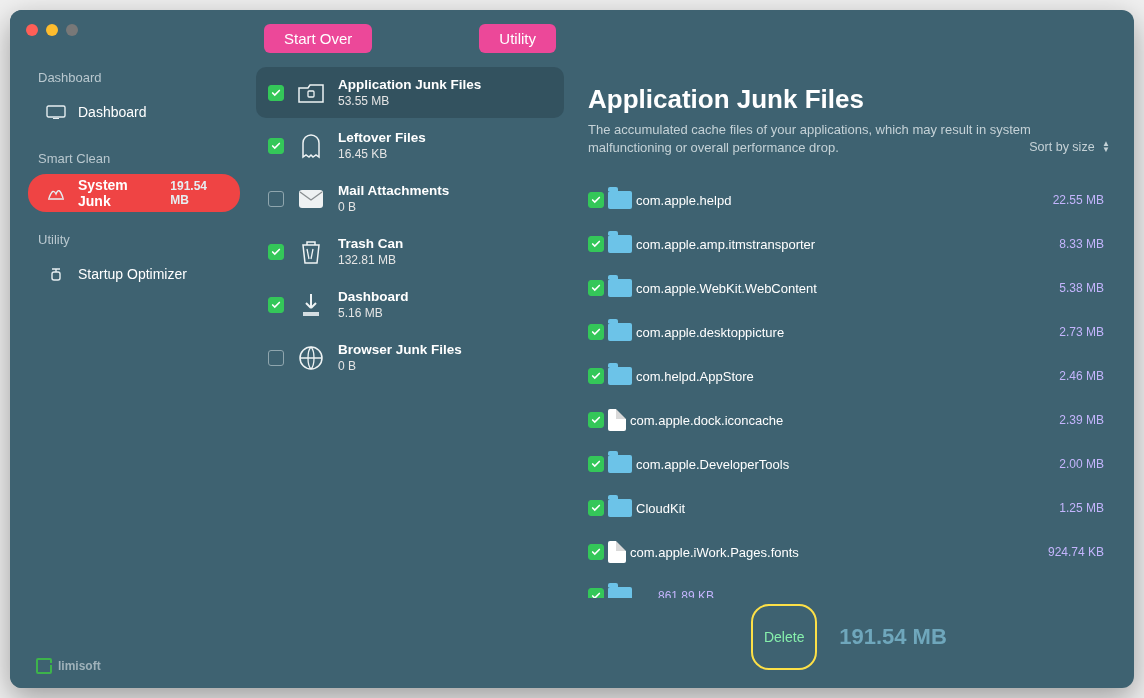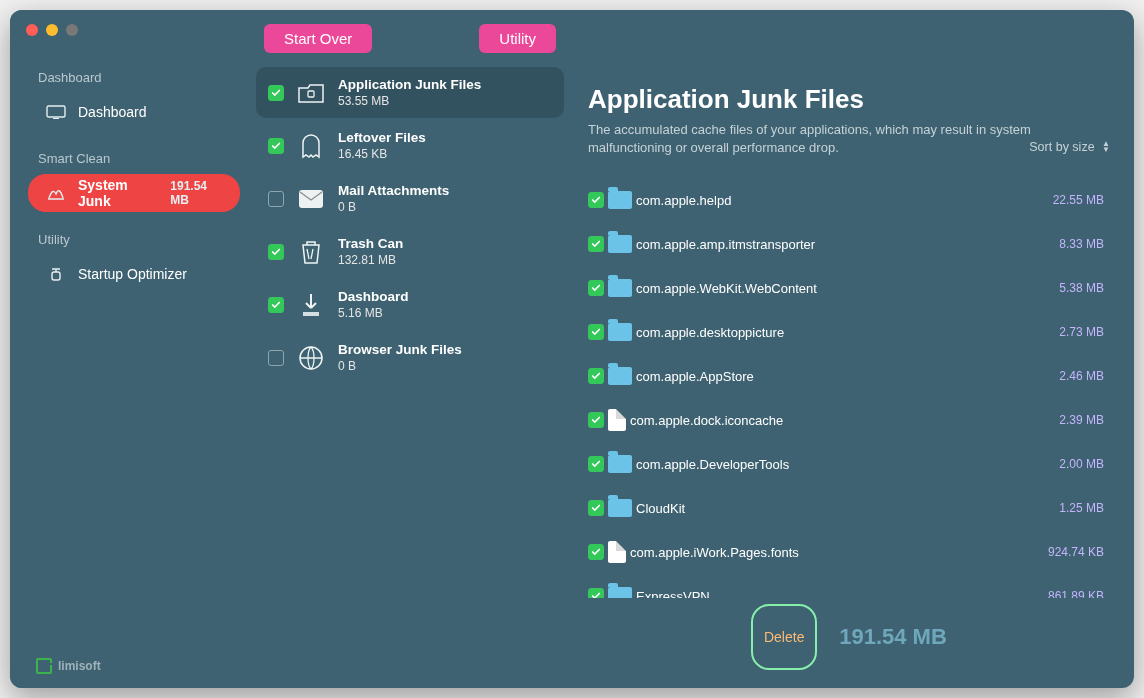--- a/index.html
+++ b/index.html
@@ -59,22 +59,22 @@
   .sort { position:absolute; right:24px; top:130px; color:#c5d2d7; font-size:12.5px; cursor:pointer; }
   .sort-arrows { display:inline-block; margin-left:4px; line-height:6px; font-size:8px; transform:translateY(1px); }
 
   .file-list { margin-top:22px; overflow:auto; flex:1; padding-right:6px; }
   .file-row { display:flex; align-items:center; gap:4px; height:44px; color:#fff; font-size:13px; }
   .file-name { flex:1; white-space:nowrap; overflow:hidden; text-overflow:ellipsis; }
   .file-size { color:#c4b5fd; font-size:12px; width:78px; text-align:right; }
 
   .footer { display:flex; align-items:center; justify-content:center; gap:22px; padding:6px 0 10px; }
   .delete-btn {
-    width:66px; height:66px; border:2px solid #86efac; border-radius:18px;
-    background:transparent; color:#fdba74; font-size:14px; cursor:pointer;
+    width:66px; height:66px; border:2px solid #fde047; border-radius:18px;
+    background:transparent; color:#86efac; font-size:14px; cursor:pointer;
   }
   .total { color:#6fa7bc; font-size:22px; font-weight:600; }
 
   
   .chk {
     width:16px; height:16px; border-radius:3px; border:1px solid #8fa6ae; display:flex;
     align-items:center; justify-content:center; cursor:pointer; flex:0 0 16px;
   }
   .chk.checked { background:#34c759; border-color:#34c759; color:#fff; }
   .chk svg { width:10px; height:10px; }
@@ -301,21 +301,21 @@
           <span class="file-name">com.apple.desktoppicture</span>
           <span class="file-size">2.73 MB</span>
         </div>
         <div class="file-row">
           <span class="chk checked">
             <svg viewBox="0 0 12 12">
               <path d="M2 6l2.5 2.5L10 3" stroke="#fff" stroke-width="2" fill="none" stroke-linecap="round"></path>
             </svg>
           </span>
           <span class="folder-ico"></span>
-          <span class="file-name">com.apple.AppStore</span>
+          <span class="file-name">com.helpd.AppStore</span>
           <span class="file-size">2.46 MB</span>
         </div>
         <div class="file-row">
           <span class="chk checked">
             <svg viewBox="0 0 12 12">
               <path d="M2 6l2.5 2.5L10 3" stroke="#fff" stroke-width="2" fill="none" stroke-linecap="round"></path>
             </svg>
           </span>
           <span class="file-ico"></span>
           <span class="file-name">com.apple.dock.iconcache</span>
@@ -351,21 +351,20 @@
           <span class="file-name">com.apple.iWork.Pages.fonts</span>
           <span class="file-size">924.74 KB</span>
         </div>
         <div class="file-row">
           <span class="chk checked">
             <svg viewBox="0 0 12 12">
               <path d="M2 6l2.5 2.5L10 3" stroke="#fff" stroke-width="2" fill="none" stroke-linecap="round"></path>
             </svg>
           </span>
           <span class="folder-ico"></span>
-          <span class="file-name">ExpressVPN</span>
           <span class="file-size">861.89 KB</span>
         </div>
       </div>
 
     <div class="footer">
       <button class="delete-btn">Delete</button>
       <div class="total">191.54 MB</div>
     </div>
   </section>
 </div>

